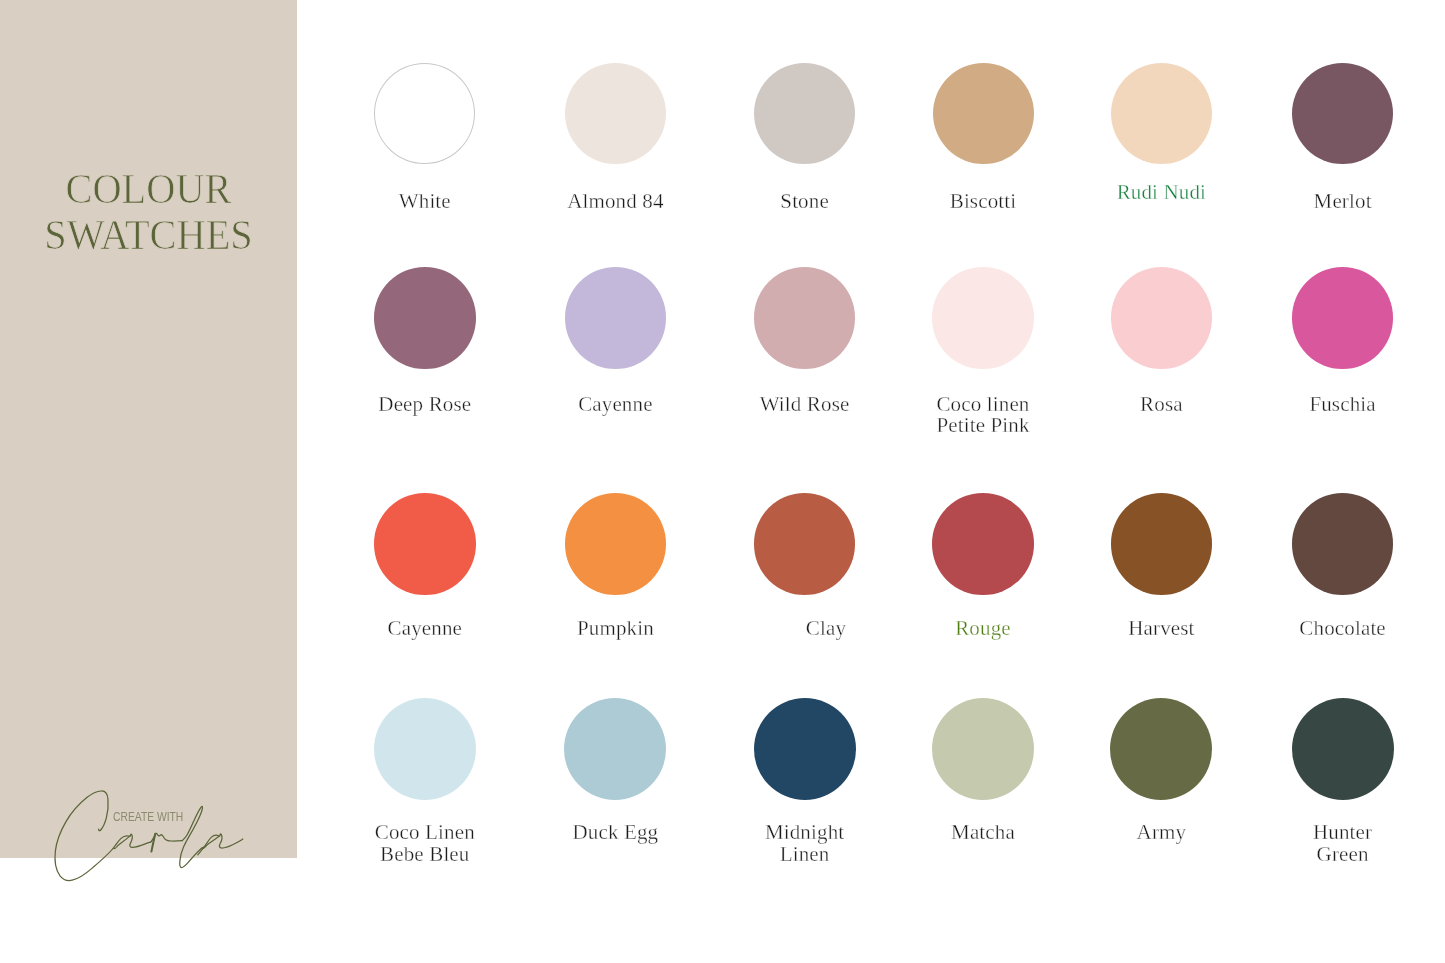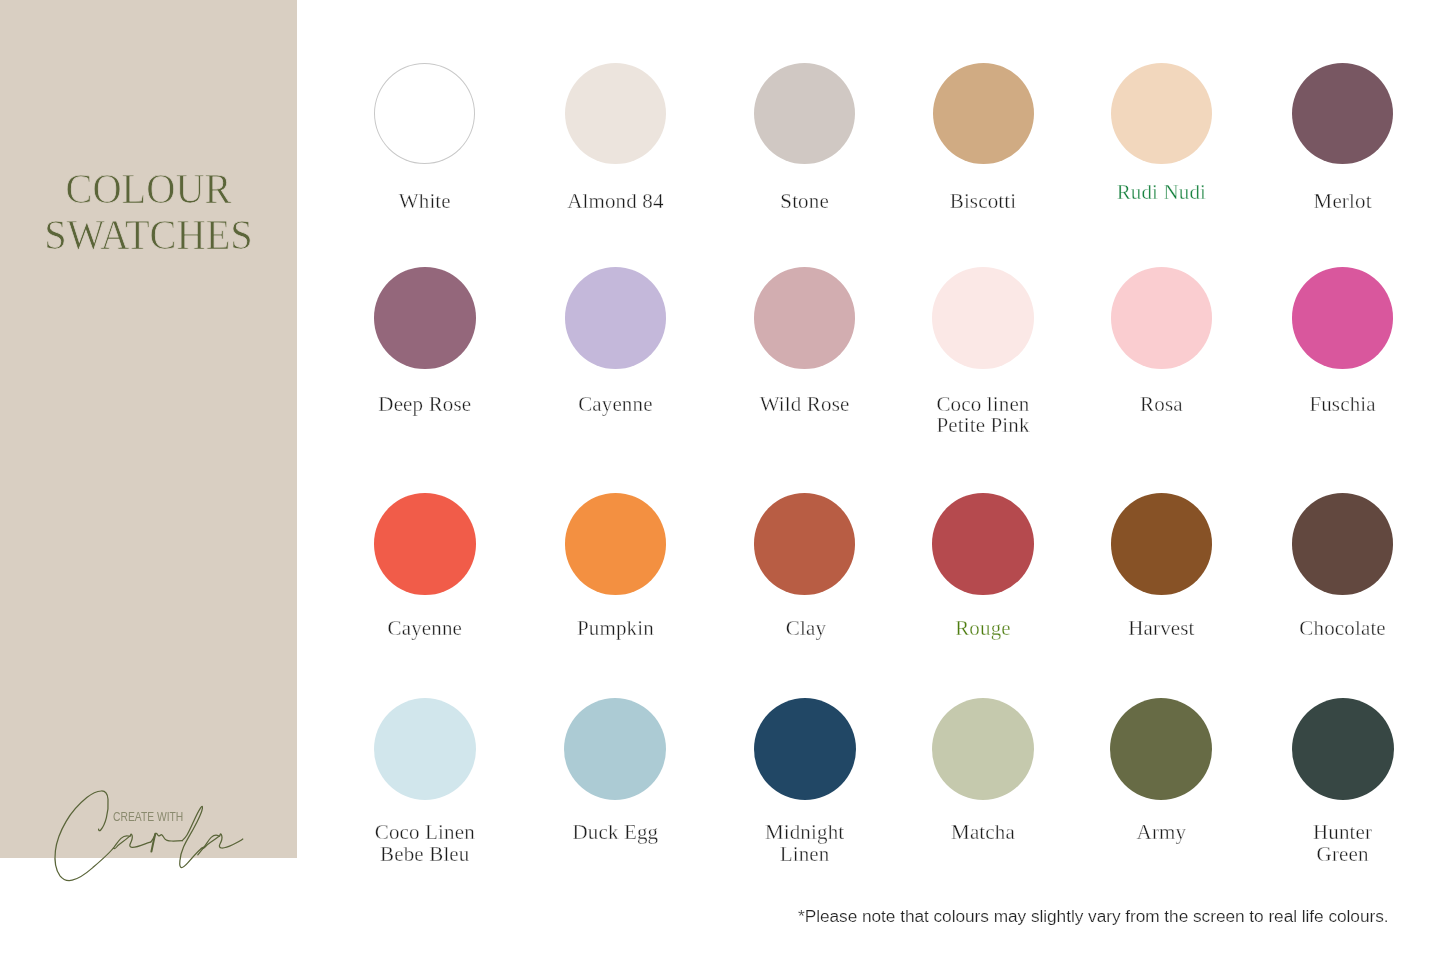--- a/index.html
+++ b/index.html
@@ -102,21 +102,21 @@
 Petite Pink</div>
       <div class="disc" style="left: 1110.65px; top: 267.25px; width: 101.5px; height: 101.5px; background: rgb(250, 205, 208);"></div>
       <div class="label" style="left: 1041.4px; top: 393.9px; width: 240px; color: rgb(28, 28, 28);">Rosa</div>
       <div class="disc" style="left: 1291.85px; top: 267.25px; width: 101.5px; height: 101.5px; background: rgb(217, 87, 157);"></div>
       <div class="label" style="left: 1222.6px; top: 393.9px; width: 240px; color: rgb(28, 28, 28);">Fuschia</div>
       <div class="disc" style="left: 374.05px; top: 493.05px; width: 101.5px; height: 101.5px; background: rgb(241, 92, 73);"></div>
       <div class="label" style="left: 304.8px; top: 617.9px; width: 240px; color: rgb(28, 28, 28);">Cayenne</div>
       <div class="disc" style="left: 564.65px; top: 493.05px; width: 101.5px; height: 101.5px; background: rgb(243, 144, 65);"></div>
       <div class="label" style="left: 495.4px; top: 617.9px; width: 240px; color: rgb(28, 28, 28);">Pumpkin</div>
       <div class="disc" style="left: 753.85px; top: 493.05px; width: 101.5px; height: 101.5px; background: rgb(184, 93, 68);"></div>
-      <div class="label" style="left: 686px; top: 617.9px; width: 240px; color: rgb(28, 28, 28);">Clay</div>
+      <div class="label" style="left: 706px; top: 617.9px; width: 240px; color: rgb(28, 28, 28);">Clay</div>
       <div class="disc" style="left: 932.25px; top: 493.05px; width: 101.5px; height: 101.5px; background: rgb(181, 74, 78);"></div>
       <div class="label" style="left: 863px; top: 617.9px; width: 240px; color: #4d7c0f;">Rouge</div>
       <div class="disc" style="left: 1110.65px; top: 493.05px; width: 101.5px; height: 101.5px; background: rgb(135, 82, 38);"></div>
       <div class="label" style="left: 1041.4px; top: 617.9px; width: 240px; color: rgb(28, 28, 28);">Harvest</div>
       <div class="disc" style="left: 1291.85px; top: 493.05px; width: 101.5px; height: 101.5px; background: rgb(98, 72, 63);"></div>
       <div class="label" style="left: 1222.6px; top: 617.9px; width: 240px; color: rgb(28, 28, 28);">Chocolate</div>
       <div class="disc" style="left: 373.8px; top: 697.9px; width: 102px; height: 102px; background: rgb(209, 230, 236);"></div>
       <div class="label" style="left: 304.8px; top: 822px; width: 240px; color: rgb(28, 28, 28);">Coco Linen
 Bebe Bleu</div>
       <div class="disc" style="left: 564.4px; top: 697.9px; width: 102px; height: 102px; background: rgb(172, 203, 212);"></div>
@@ -125,14 +125,13 @@
       <div class="label" style="left: 684.6px; top: 822px; width: 240px; color: rgb(28, 28, 28);">Midnight
 Linen</div>
       <div class="disc" style="left: 932px; top: 697.9px; width: 102px; height: 102px; background: rgb(197, 201, 173);"></div>
       <div class="label" style="left: 863px; top: 822px; width: 240px; color: rgb(28, 28, 28);">Matcha</div>
       <div class="disc" style="left: 1110.4px; top: 697.9px; width: 102px; height: 102px; background: rgb(103, 107, 69);"></div>
       <div class="label" style="left: 1041.4px; top: 822px; width: 240px; color: rgb(28, 28, 28);">Army</div>
       <div class="disc" style="left: 1291.6px; top: 697.9px; width: 102px; height: 102px; background: rgb(55, 71, 68);"></div>
       <div class="label" style="left: 1222.6px; top: 822px; width: 240px; color: rgb(28, 28, 28);">Hunter
 Green</div>
     </div>
-  <div id="footnote" style="color: rgb(34, 34, 34);">*Please note that colours may slightly vary from the screen to real life colours.</div>
 </div>
 
 </body></html>

